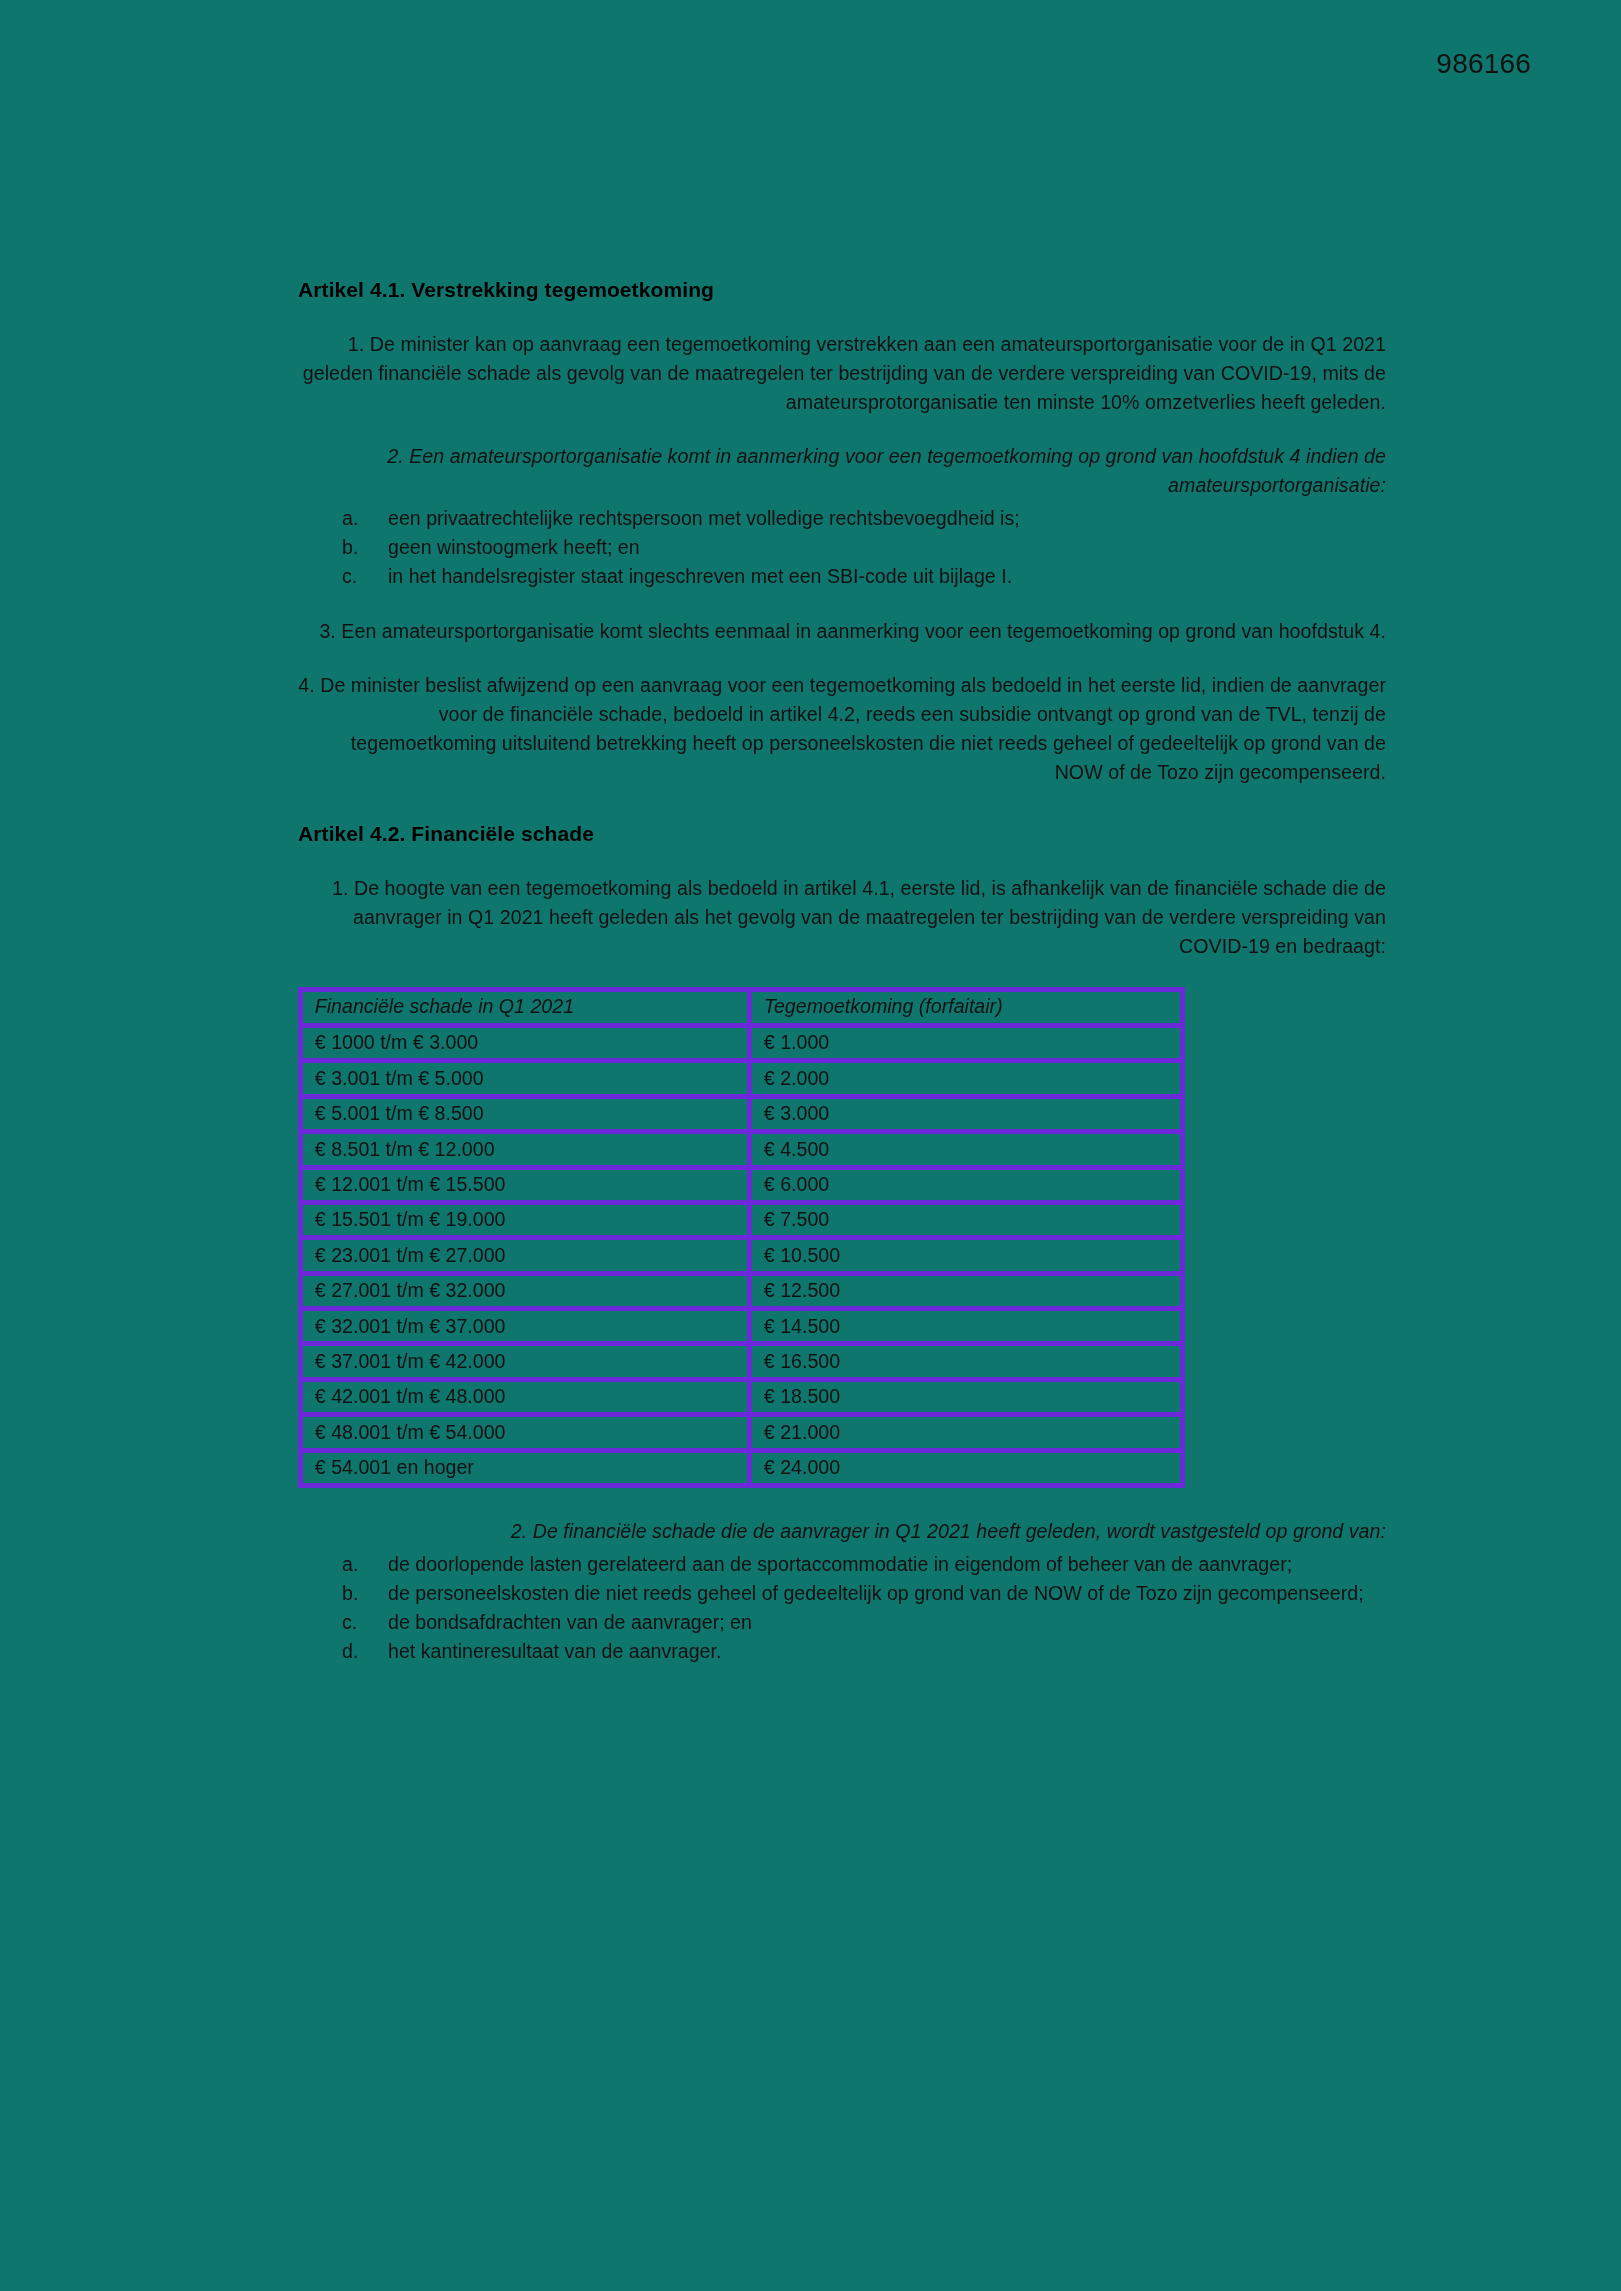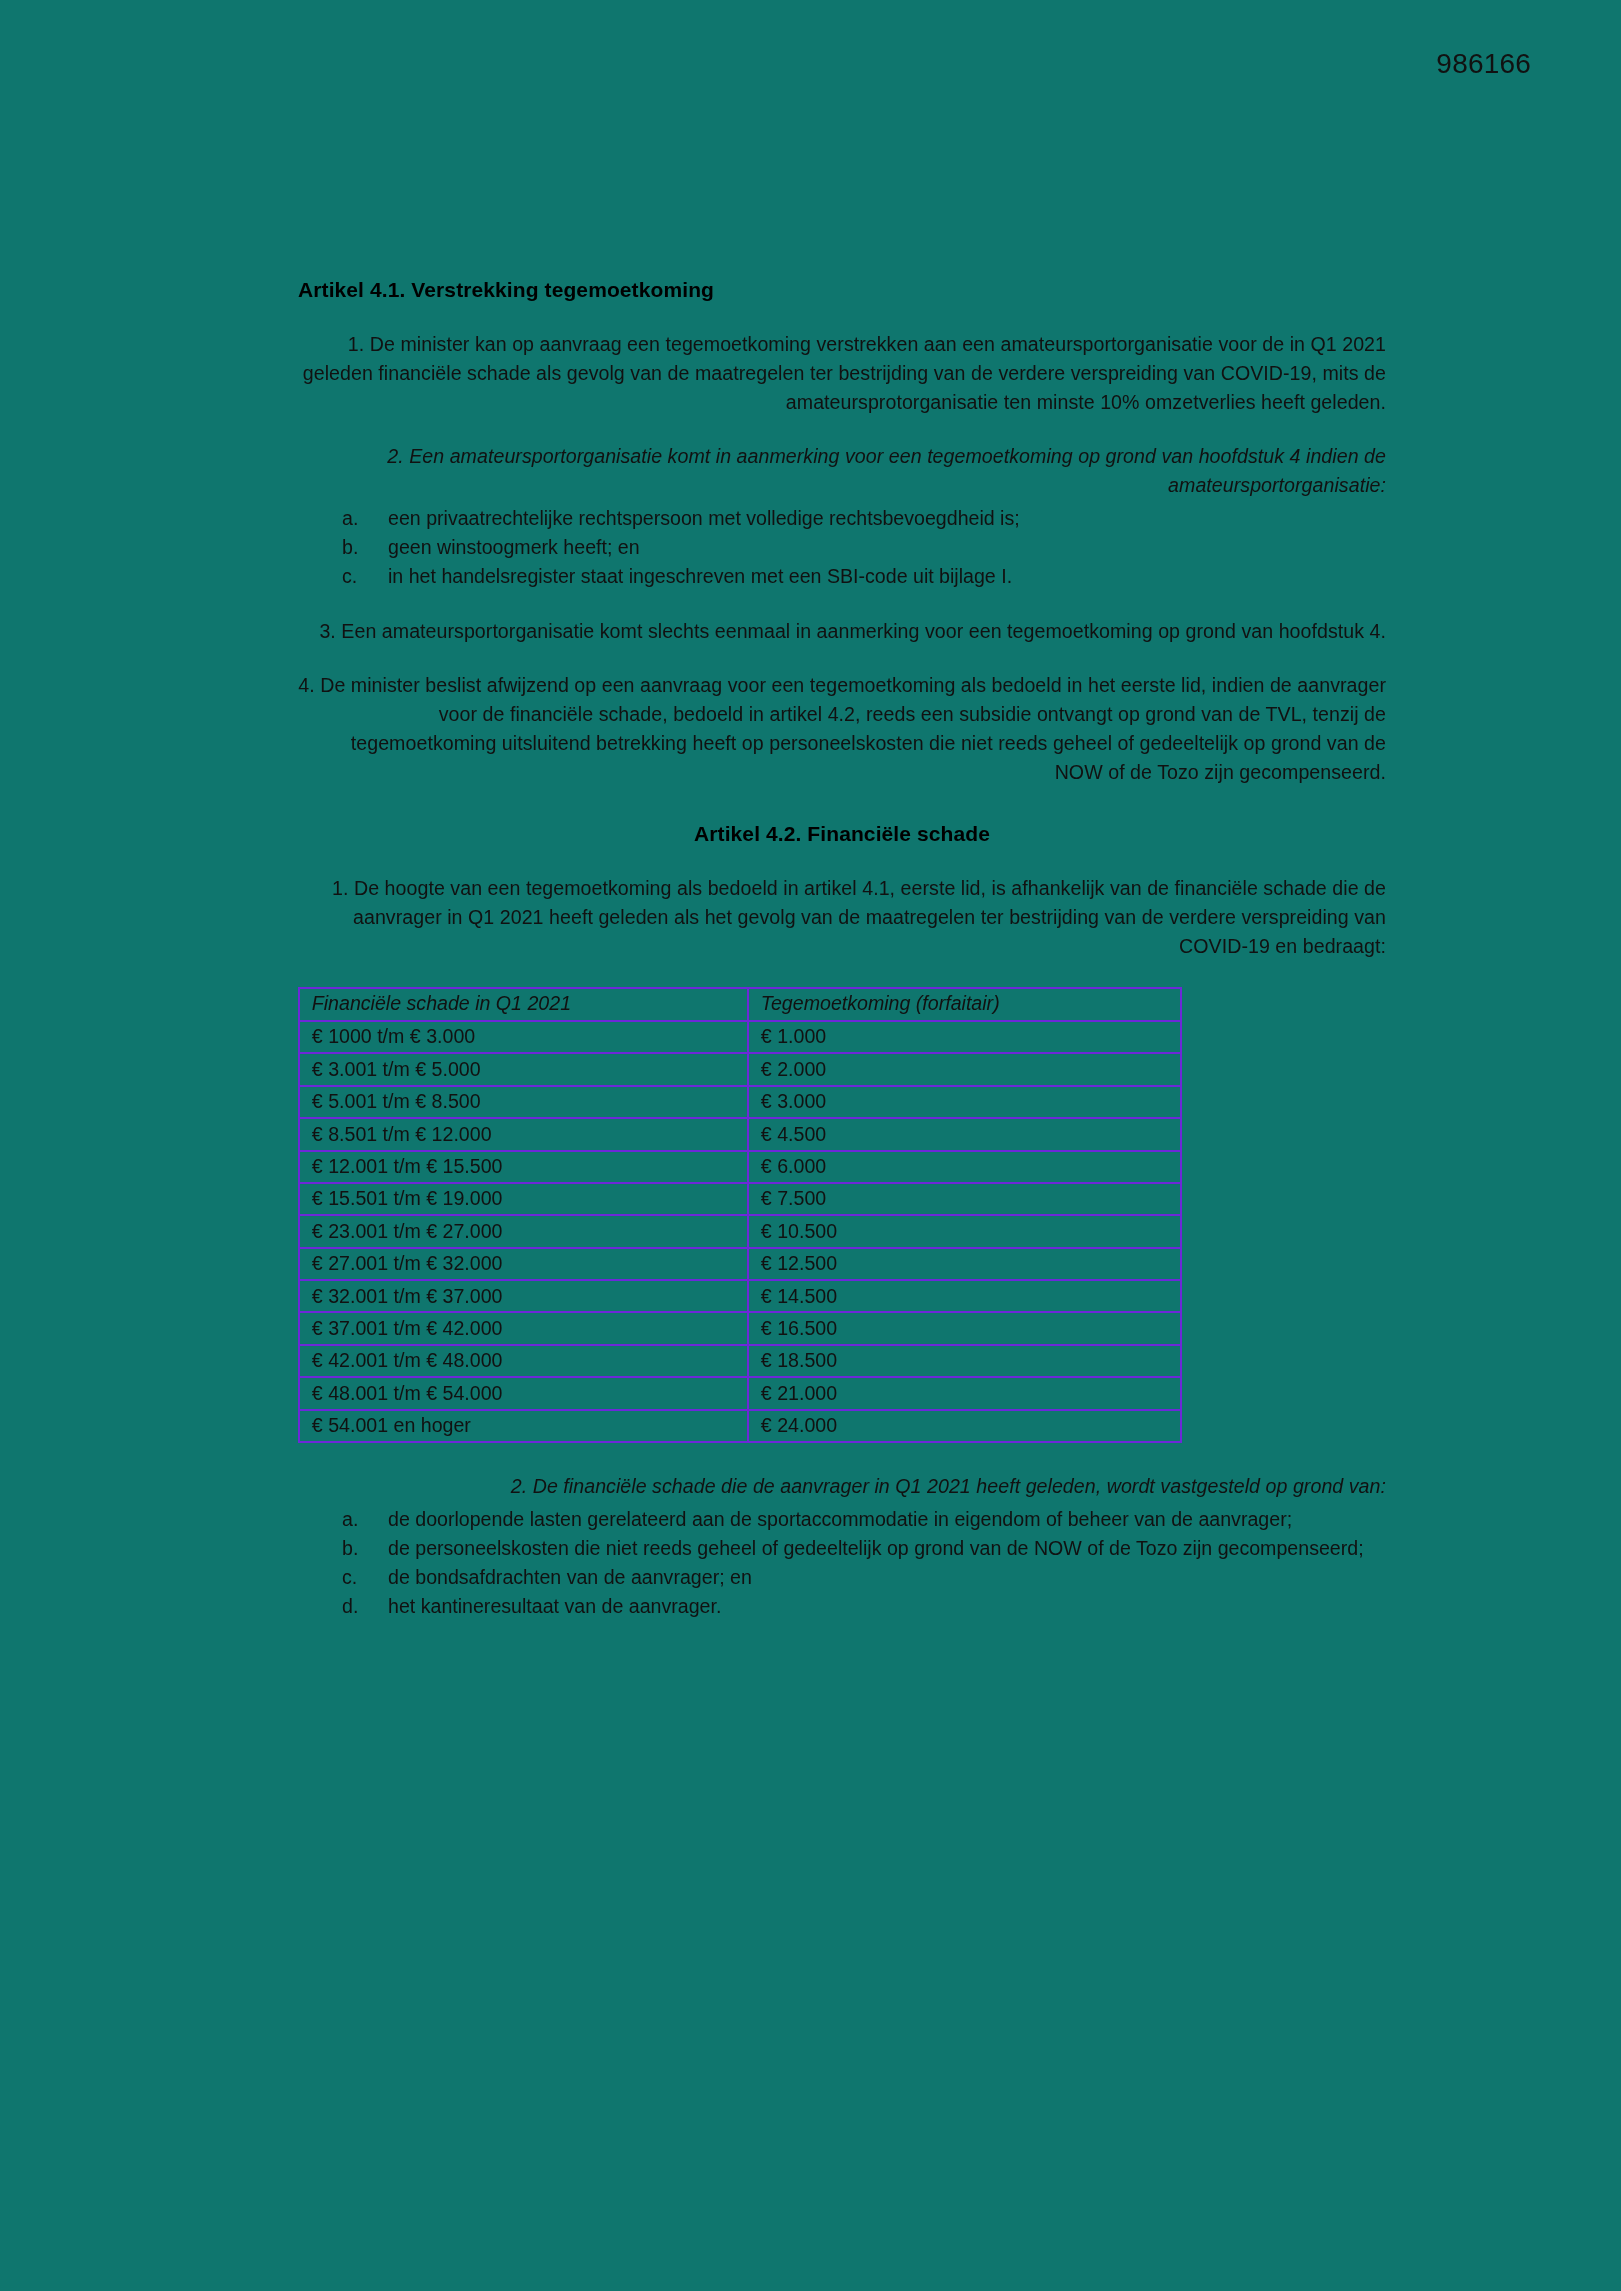--- a/index.html
+++ b/index.html
@@ -46,21 +46,20 @@
   h2.article-heading {
     font-size: 21px;
     font-weight: bold;
     line-height: 1.35;
     margin: 0 0 25.5px 0;
     letter-spacing: 0.1px;
     color: #000000;
   }
   h2.article-heading.spaced-above {
     margin-top: 33px;
-    text-align: center;
   }
 
   p.para {
     font-size: 19.6px;
     line-height: 29px;
     margin: 0 0 25.5px 0;
     letter-spacing: 0.05px;
     color: #111111;
     text-align: right;
   }
@@ -102,21 +101,21 @@
     width: 882px;
     table-layout: fixed;
     font-size: 19.6px;
     color: #111111;
   }
   table.fee-table col.col-a { width: 449px; }
   table.fee-table col.col-b { width: 433px; }
 
   table.fee-table th,
   table.fee-table td {
-    border: 2px solid #6d28d9;
+    border: 5px solid #6d28d9;
     padding: 2px 9.8px 2.9px 11.8px;
     height: 25.5px;
     line-height: 24.5px;
     text-align: left;
     vertical-align: middle;
     font-weight: normal;
     white-space: nowrap;
   }
   table.fee-table thead th {
     font-style: italic;

